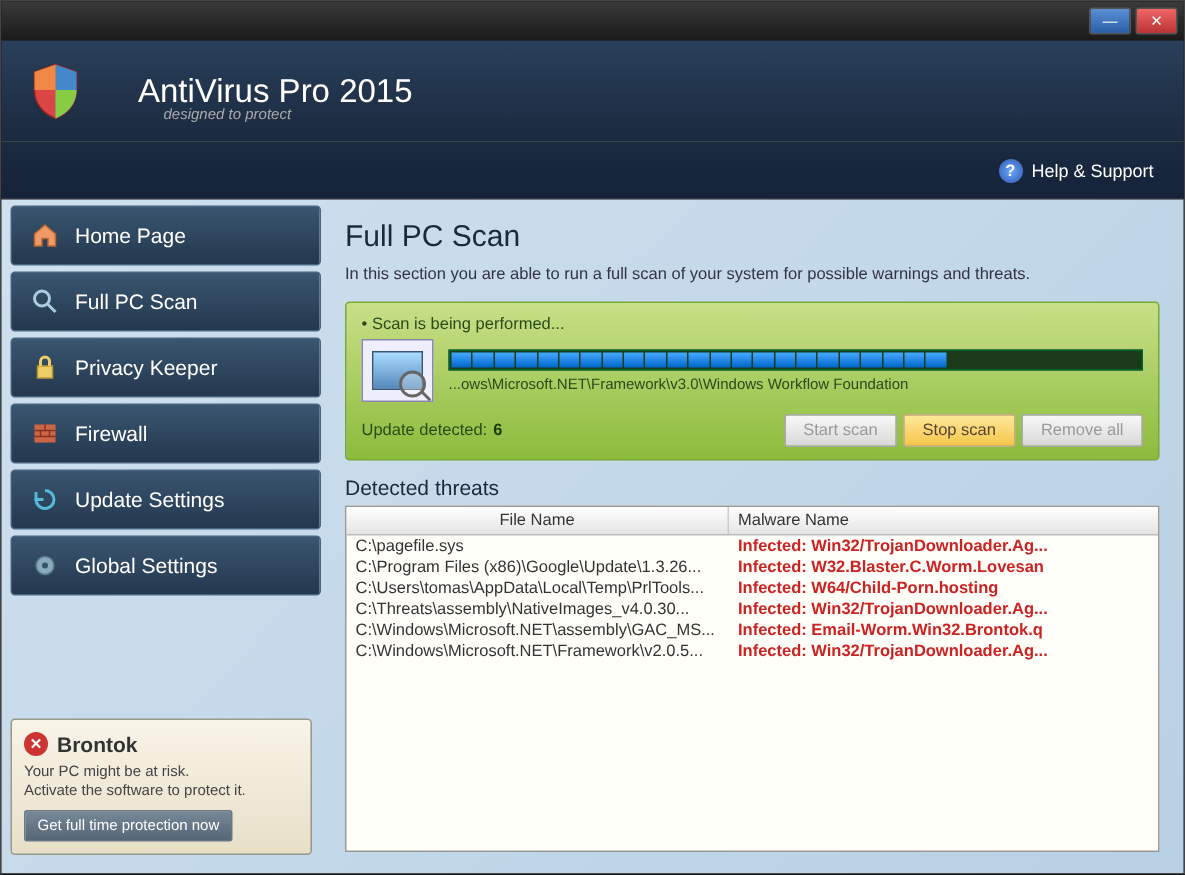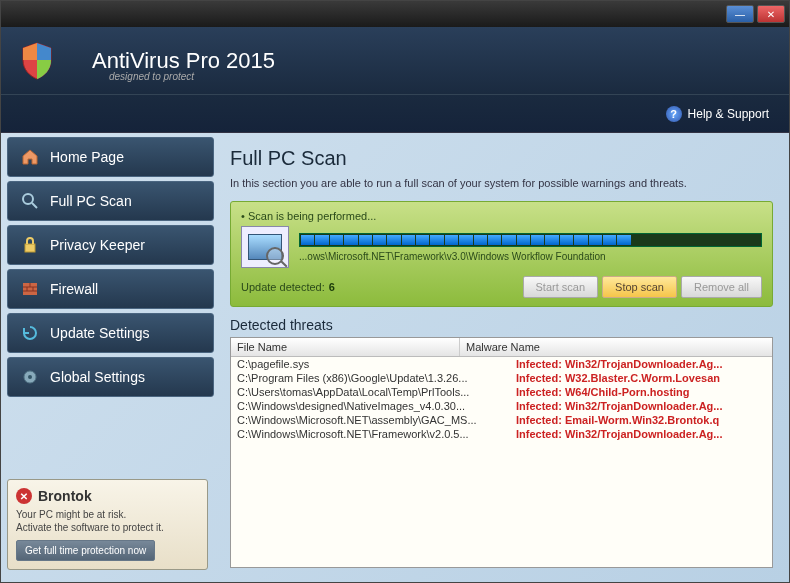--- a/index.html
+++ b/index.html
@@ -42,24 +42,24 @@
 .scan-bottom { display: flex; align-items: center; margin-top: 8px; gap: 4px; }
 .threats-label { font-size: 11px; color: #2a4a1a; }
 .threats-count { font-size: 11px; color: #1a3a0a; font-weight: bold; margin-right: auto; }
 .scan-btn { background: linear-gradient(#f8f8f8, #d8d8d8); border: 1px solid #aaa; padding: 4px 12px; font-size: 11px; color: #555; border-radius: 2px; cursor: pointer; }
 .scan-btn.disabled { color: #999; }
 .scan-btn.active { background: linear-gradient(#ffe89a, #f5c54a); color: #543; border-color: #ca8; }
 .det-title { font-size: 14px; color: #1a2a3a; margin-bottom: 4px; }
 .table-wrap { background: #fffef8; border: 1px solid #999; flex: 1; overflow: hidden; }
 .thead { display: flex; background: linear-gradient(#fff, #e4e4e4); border-bottom: 1px solid #bbb; font-size: 11px; color: #333; }
 .th { padding: 3px 6px; border-right: 1px solid #ccc; }
-.th:first-child { width: 229px; }
+.th:first-child { width: 255px; text-align: center; }
 .th:last-child { flex: 1; border-right: none; }
 .tbody { }
-.tr { display: flex; font-size: 11px; gap: 24px; }
+.tr { display: flex; font-size: 11px; }
 .td { padding: 1px 6px; white-space: nowrap; overflow: hidden; text-overflow: ellipsis; }
 .td:first-child { width: 255px; color: #333; }
 .td:last-child { flex: 1; color: #c22; font-weight: bold; }
 </style>
 </head>
 <body>
 
 <div class="window">
   <div class="titlebar">
     <div class="winbtn">—</div>
@@ -221,21 +221,21 @@
             </div>
             <div class="tr">
               <div class="td">C:\Program Files (x86)\Google\Update\1.3.26...</div>
               <div class="td">Infected: W32.Blaster.C.Worm.Lovesan</div>
             </div>
             <div class="tr">
               <div class="td">C:\Users\tomas\AppData\Local\Temp\PrlTools...</div>
               <div class="td">Infected: W64/Child-Porn.hosting</div>
             </div>
             <div class="tr">
-              <div class="td">C:\Windows\designed\NativeImages_v4.0.30...</div>
+              <div class="td">C:\Threats\assembly\NativeImages_v4.0.30...</div>
               <div class="td">Infected: Win32/TrojanDownloader.Ag...</div>
             </div>
             <div class="tr">
               <div class="td">C:\Windows\Microsoft.NET\assembly\GAC_MS...</div>
               <div class="td">Infected: Email-Worm.Win32.Brontok.q</div>
             </div>
             <div class="tr">
               <div class="td">C:\Windows\Microsoft.NET\Framework\v2.0.5...</div>
               <div class="td">Infected: Win32/TrojanDownloader.Ag...</div>
             </div>

